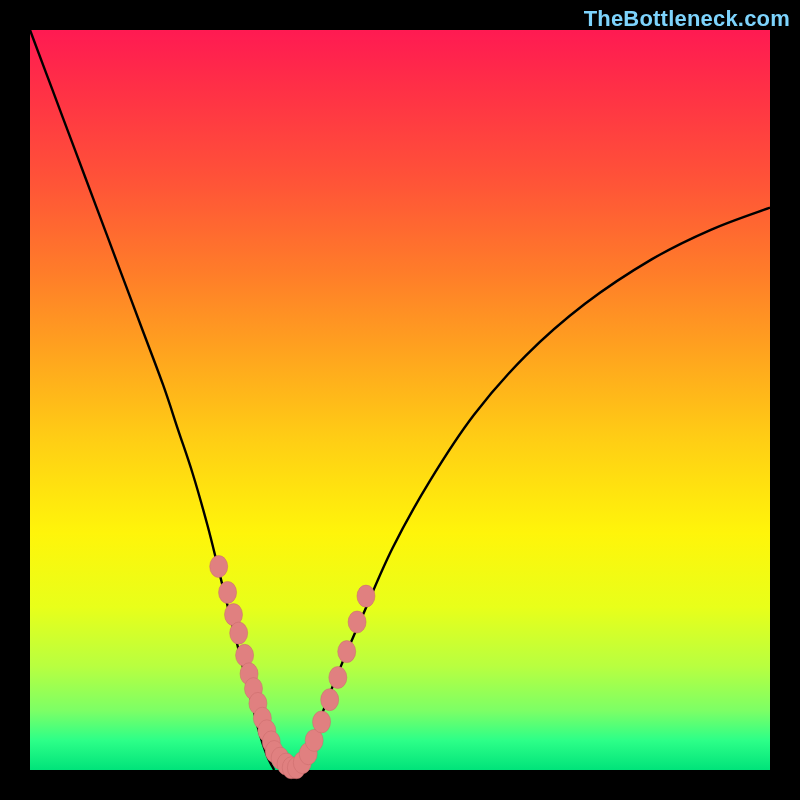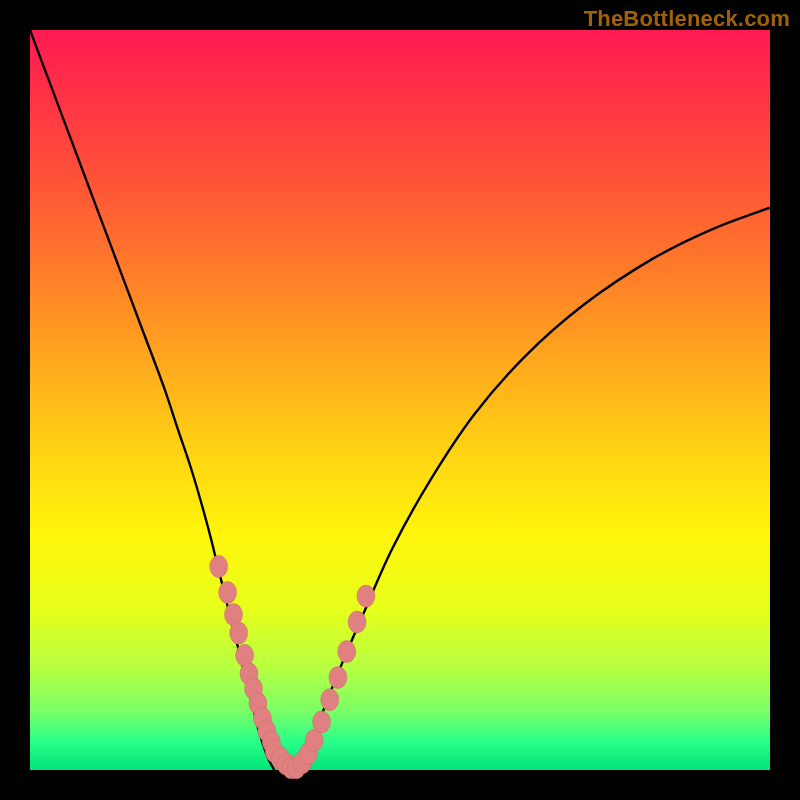--- a/index.html
+++ b/index.html
@@ -36,21 +36,21 @@
       #b8ff40 86%,
       #7cff66 92%,
       #2dff88 96%,
       #00e37a 100%
     );
   }
   .watermark {
     position: absolute;
     top: 6px;
     right: 10px;
-    color: #a16207;
+    color: #7dd3fc;
     font-size: 22px;
     font-weight: 600;
     letter-spacing: 0.2px;
     user-select: none;
   }
   svg.curve {
     position: absolute;
     left: 0;
     top: 0;
     width: 740px;

